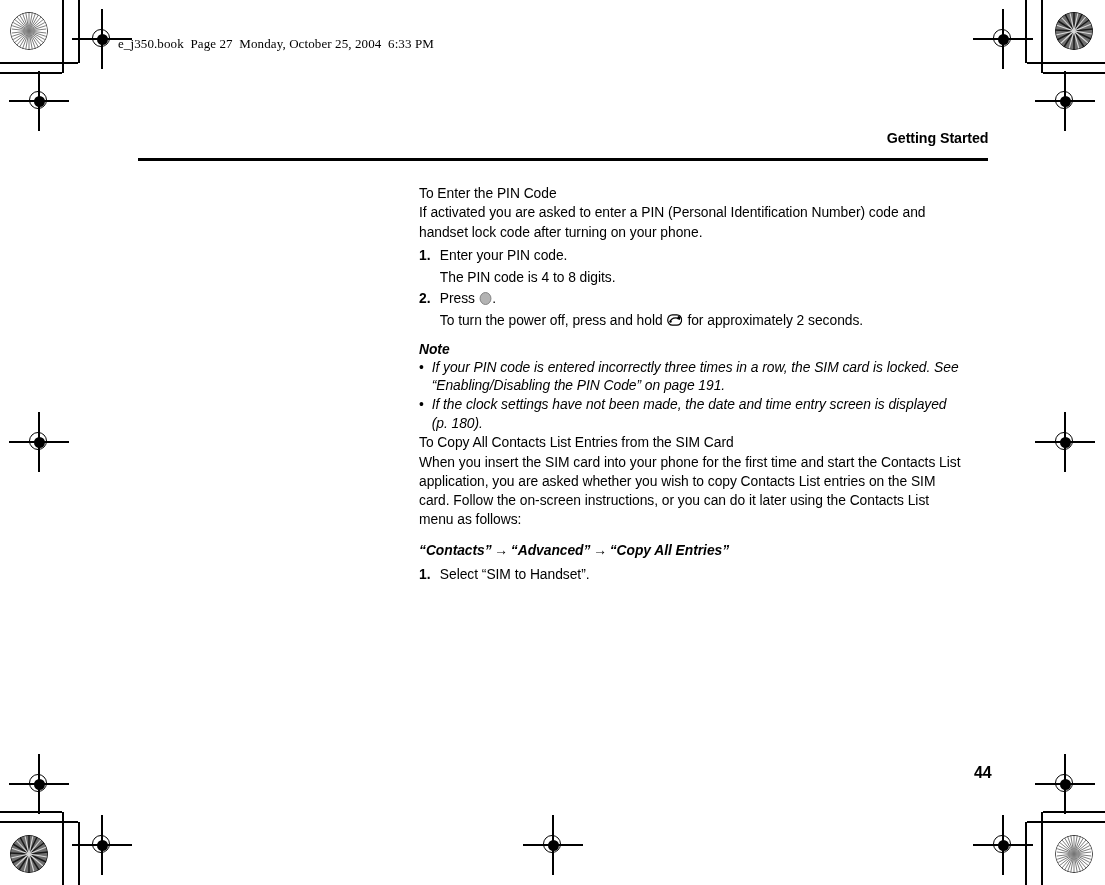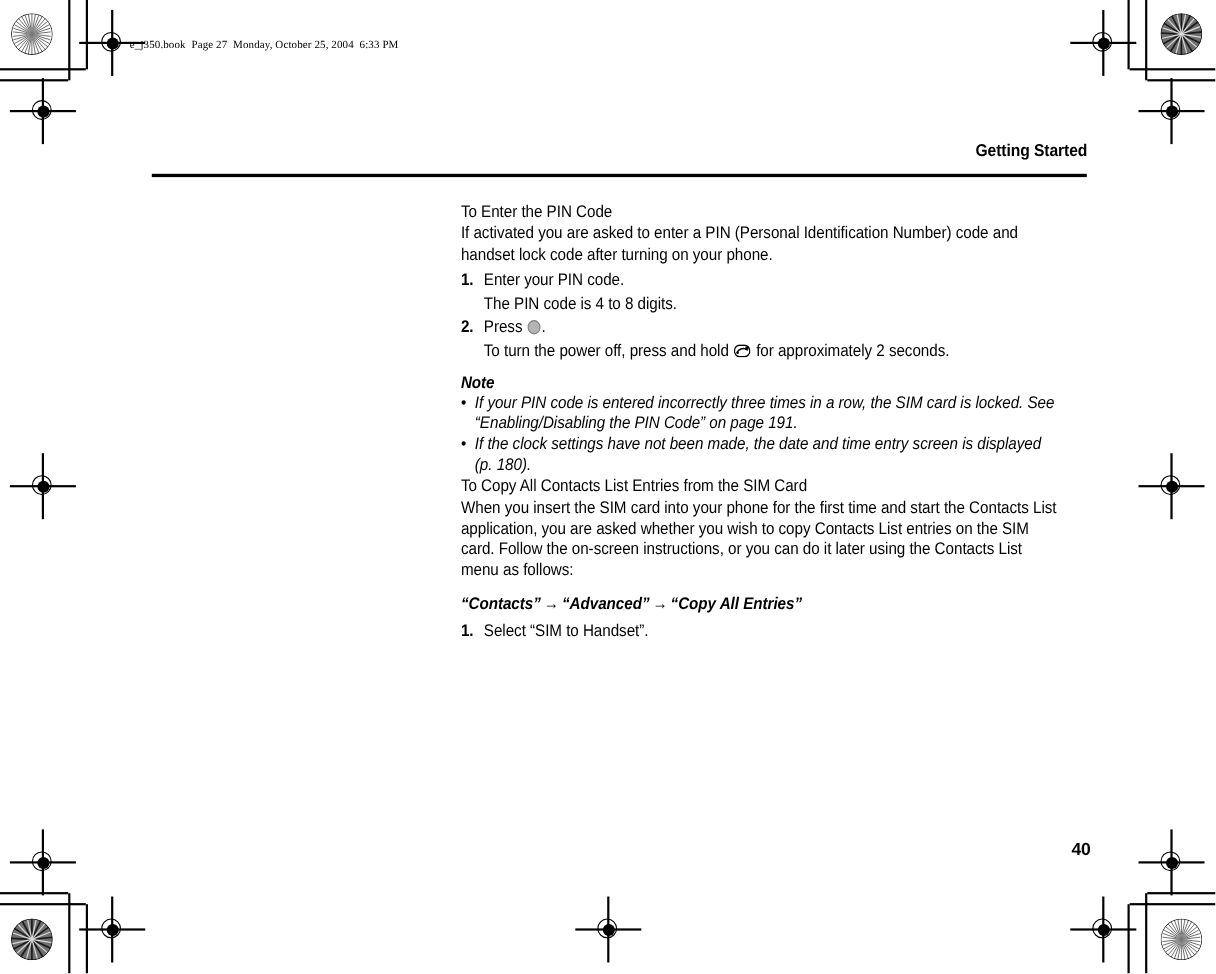--- a/index.html
+++ b/index.html
@@ -65,21 +65,21 @@
 
   
   .cropline { position: absolute; background: #000; }
 
   
   .filehdr {
     position: absolute;
     left: 118px;
     top: 36px;
     font-family: "Liberation Serif", serif;
-    font-size: 10px;
+    font-size: 13px;
     letter-spacing: 0.1px;
     white-space: pre;
     color: #000;
   }
 
   .running-head {
     position: absolute;
     right: 117px;
     top: 129px;
     font-size: 15.5px;
@@ -533,15 +533,15 @@
           <div class="step-line">
             <span class="step-num">1.</span>
             <span class="step-txt">Select “SIM to Handset”.</span>
           </div>
         </li>
       </ol>
     </div>
 
   </div>
 
-  <div class="pageno">40</div>
+  <div class="pageno">44</div>
 
 </div>
 
 </body></html>

